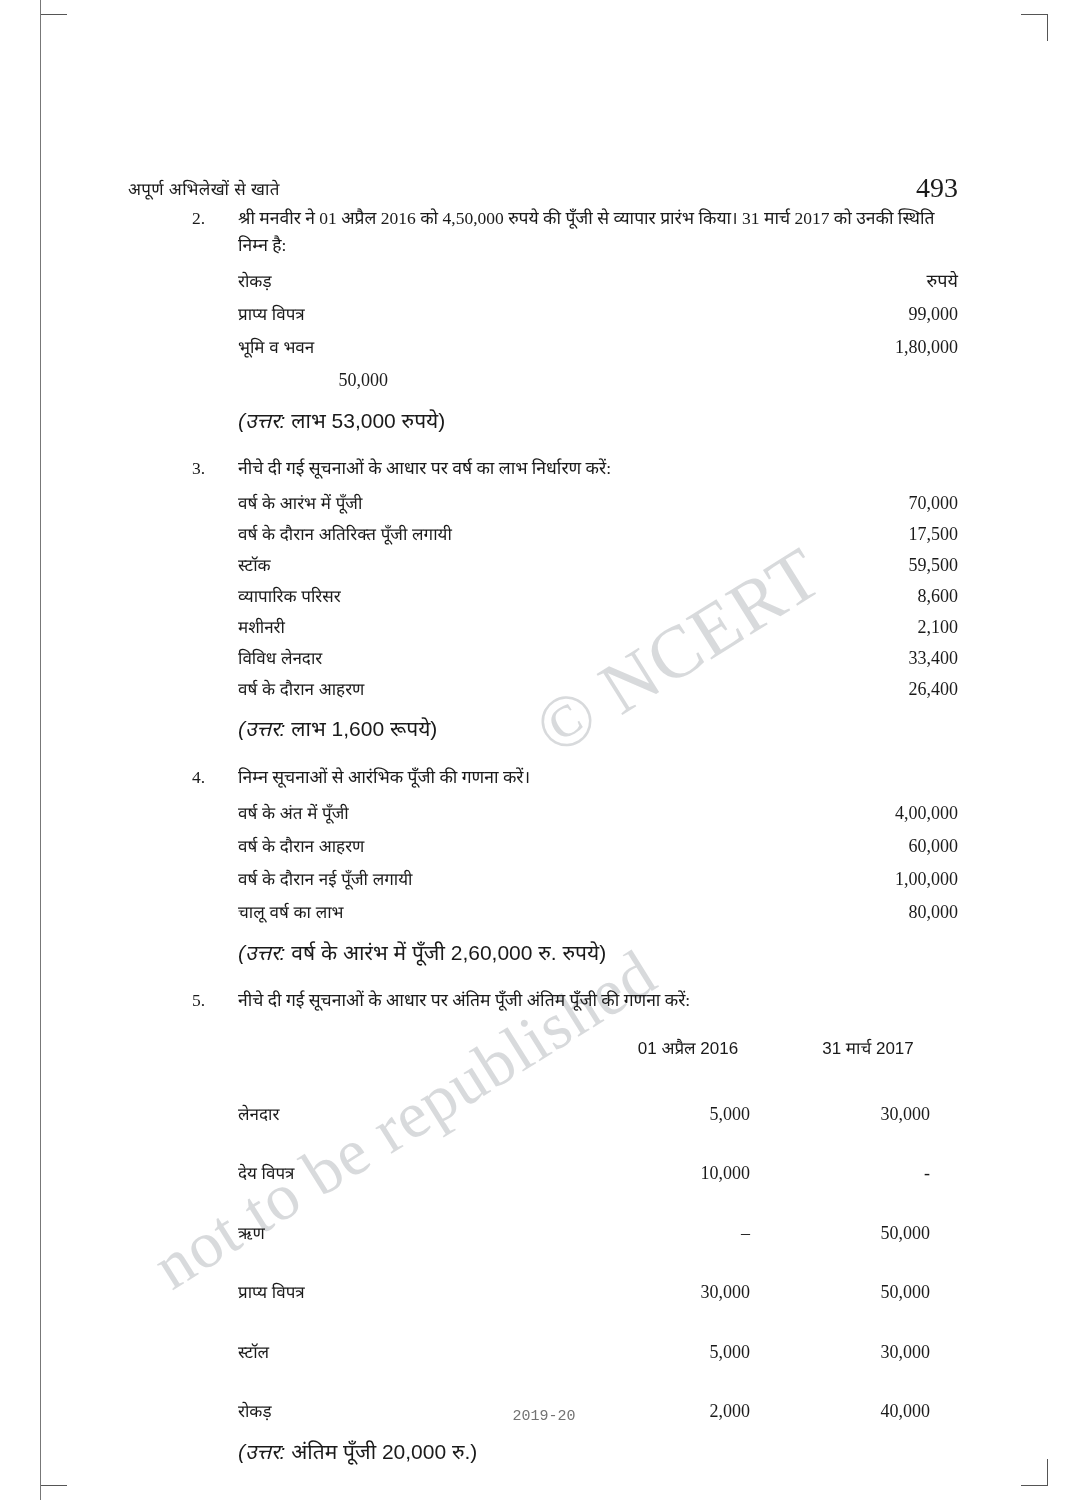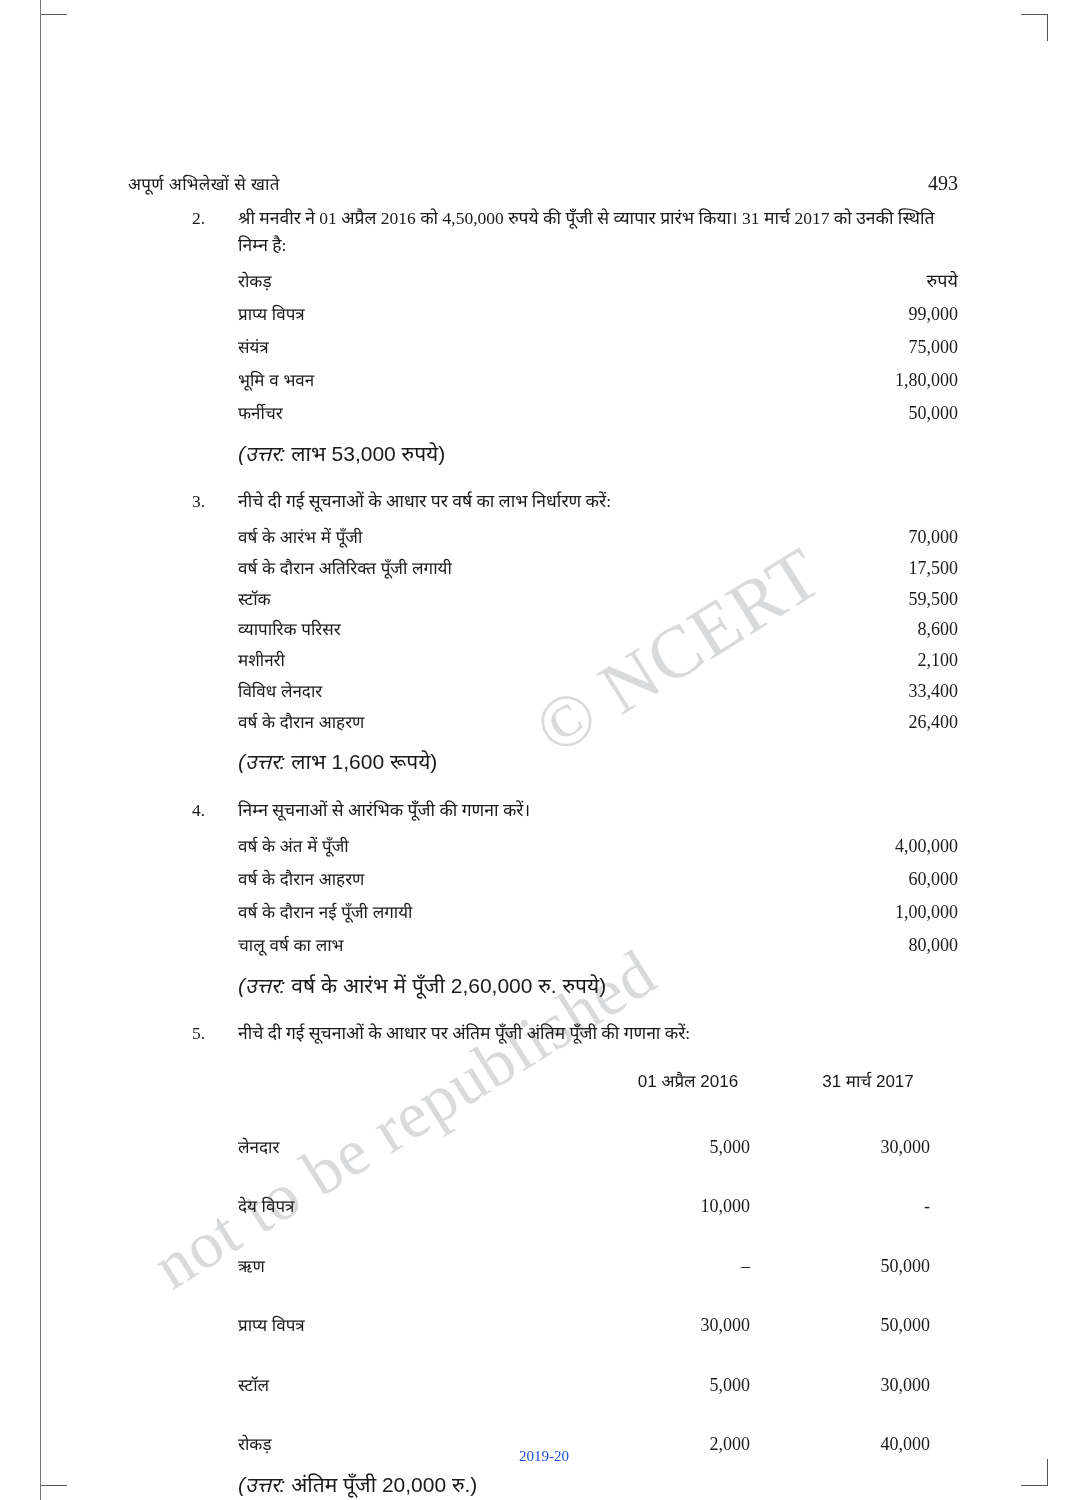--- a/index.html
+++ b/index.html
@@ -85,21 +85,21 @@
     align-items: center;
     font-size: 17px;
     font-family: "Liberation Sans", sans-serif;
     margin-top: 12px;
   }
   .running-head .title {
     letter-spacing: 0.3px;
   }
   .running-head .pageno {
     font-family: "Liberation Serif", serif;
-    font-size: 20px;
+    font-size: 28px;
   }
 
   .content {
     position: absolute;
     left: 128px;
     top: 205px;
     width: 830px;
     font-size: 17.5px;
     line-height: 1.55;
   }
@@ -191,24 +191,23 @@
   }
 
   .q2-spacing .row { line-height: 1.82; }
 
   .footer {
     position: absolute;
     left: 0;
     right: 0;
     top: 1408px;
     text-align: center;
-    font-family: Liberation Serif, serif;
+    font-family: Liberation Mono, monospace;
     font-size: 15px;
-    color: #1d4ed8;
-    margin-top: 40px;
+    color: #737373;
   }
 </style>
 </head>
 <body>
 
 <div class="crop crop-tl"></div>
 <div class="crop crop-tr"></div>
 <div class="crop crop-bl"></div>
 <div class="crop crop-br"></div>
 <div class="edge-line edge-left"></div>
@@ -234,29 +233,24 @@
         <div class="rows q2-spacing">
           <div class="row">
             <span class="label">रोकड़</span>
             <span class="val">रुपये</span>
           </div>
           <div class="row">
             <span class="label">प्राप्य विपत्र</span>
             <span class="val">99,000</span>
           </div>
           <div class="row">
-            <span class="label">संयंत्र</span>
-            <span class="val">75,000</span>
-          </div>
-          <div class="row">
             <span class="label">भूमि व भवन</span>
             <span class="val">1,80,000</span>
           </div>
           <div class="row">
-            <span class="label">फर्नीचर</span>
             <span class="val">50,000</span>
           </div>
         </div>
         <div class="answer">
           <span class="ital">(उत्तर:</span><span> लाभ 53,000 रुपये)</span>
         </div>
       </div>
     </div>
 
     <div class="q">

